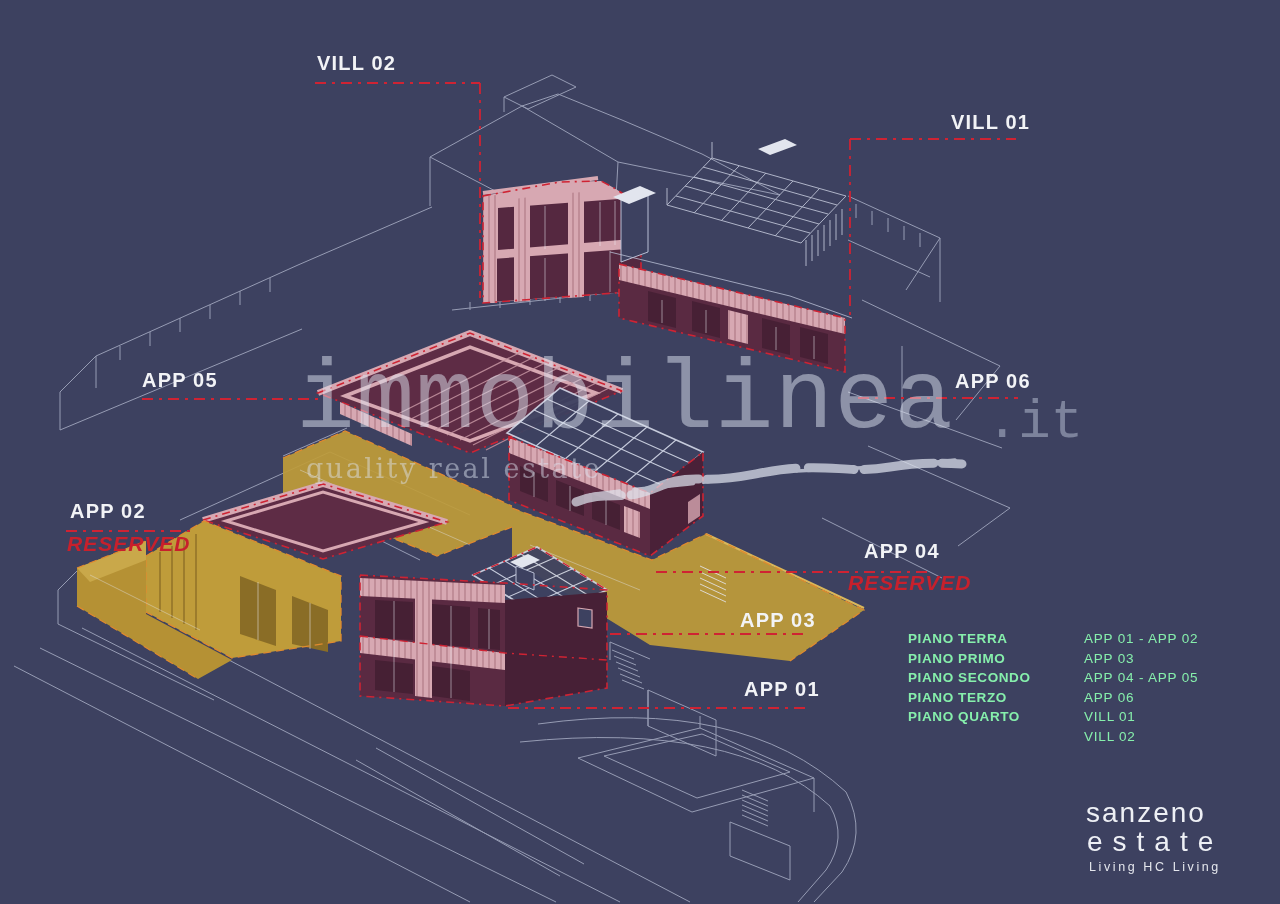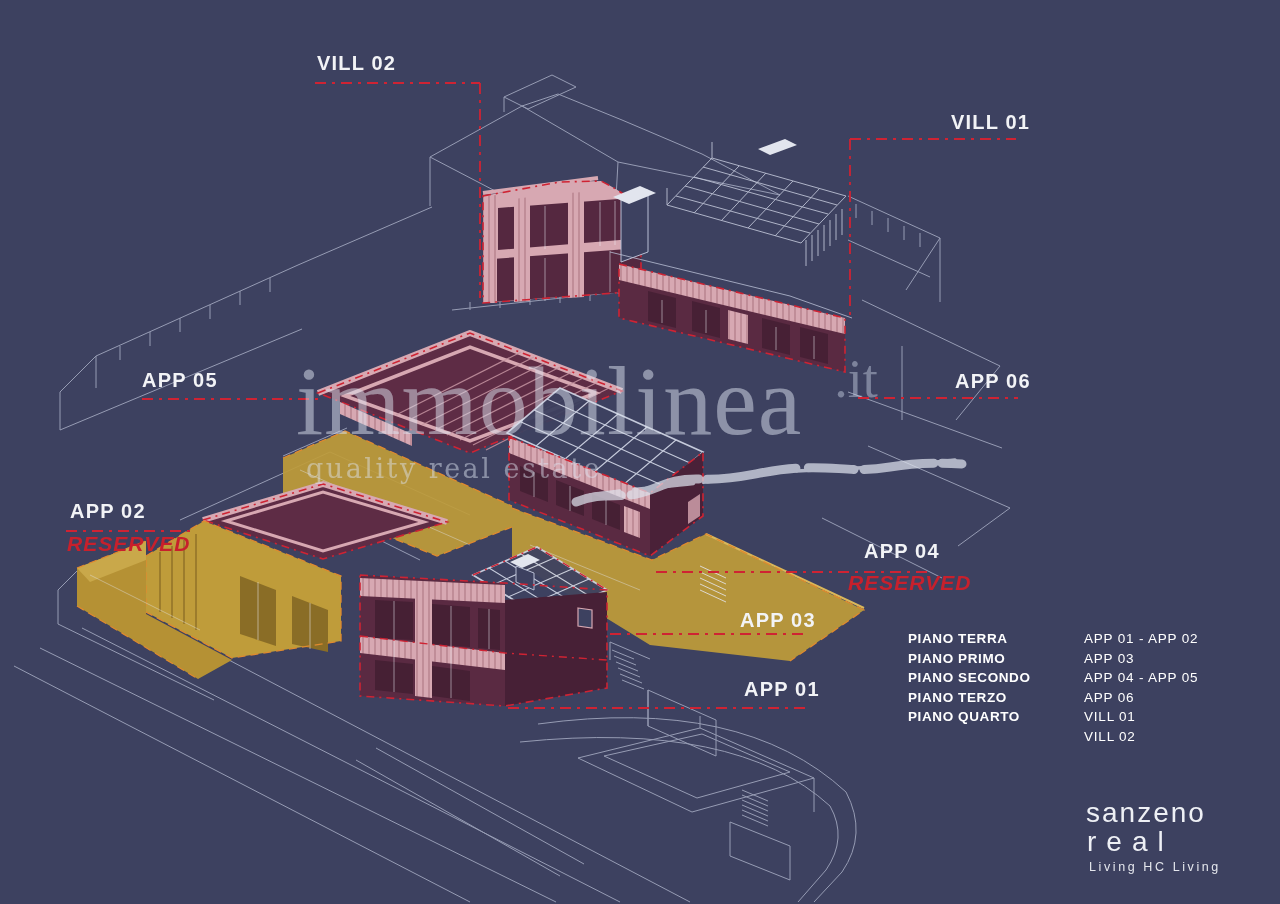--- a/index.html
+++ b/index.html
@@ -9,31 +9,31 @@
     font-family:"Liberation Sans",sans-serif;
   }
   svg.scene{position:absolute;left:0;top:0;}
   
   .lbl{
     position:absolute;color:#f2f3f6;font-weight:bold;font-size:20px;
     letter-spacing:1.2px;line-height:1;white-space:nowrap;
   }
   .lbl.reserved{color:#c8202c;font-size:21px;letter-spacing:1px;font-style:italic;}
   
-  .wm{position:absolute;left:296px;top:352px;display:flex;align-items:flex-start;
-      font-family:Liberation Serif, serif;
+  .wm{position:absolute;left:296px;top:352px;display:flex;align-items:flex-end;
+      font-family:Liberation Mono, monospace;
       color:rgba(222,227,240,0.50);line-height:1;white-space:nowrap;pointer-events:none;}
   .wm .brand{font-size:98px;letter-spacing:1px;}
   .wm .tld{font-size:54px;color:rgba(205,212,230,0.45);margin-left:32px;}
   .wm-tag{position:absolute;left:306px;top:455px;
       font-family:"DejaVu Serif","Liberation Serif",serif;
       font-size:27px;letter-spacing:2.5px;color:rgba(222,227,240,0.48);
       line-height:1;white-space:nowrap;pointer-events:none;}
   
-  .legend{position:absolute;left:908px;top:629px;color:#ffffff;font-size:13.5px;}
+  .legend{position:absolute;left:908px;top:629px;color:#86efac;font-size:13.5px;}
   .legend .row{display:flex;line-height:19.5px;}
   .legend .floor{width:176px;font-weight:bold;letter-spacing:0.6px;}
   .legend .units{letter-spacing:0.8px;}
   
   .logo{position:absolute;left:1002px;top:797px;width:240px;height:92px;color:#eef0f5;}
   .logo .ring{position:absolute;left:0;top:2px;width:74px;height:74px;border:2.5px solid #eef0f5;
       border-radius:50%;display:flex;align-items:center;justify-content:center;}
   .logo .mono{font-size:46px;letter-spacing:-5px;font-weight:normal;line-height:1;
       transform:translatey(1px);}
   .logo .l1{position:absolute;left:84px;top:2px;font-size:28px;letter-spacing:2px;line-height:1;}
@@ -273,17 +273,17 @@
       <span class="units">VILL 01</span>
     </div>
     <div class="row">
       <span class="floor"></span>
       <span class="units">VILL 02</span>
     </div>
   </div>
 
   <div class="logo">
     <div class="l1">sanzeno</div>
-    <div class="l2">real</div>
+    <div class="l2">estate</div>
     <div class="l3">Living HC Living</div>
   </div>
 
 </div>
 
 </body></html>

